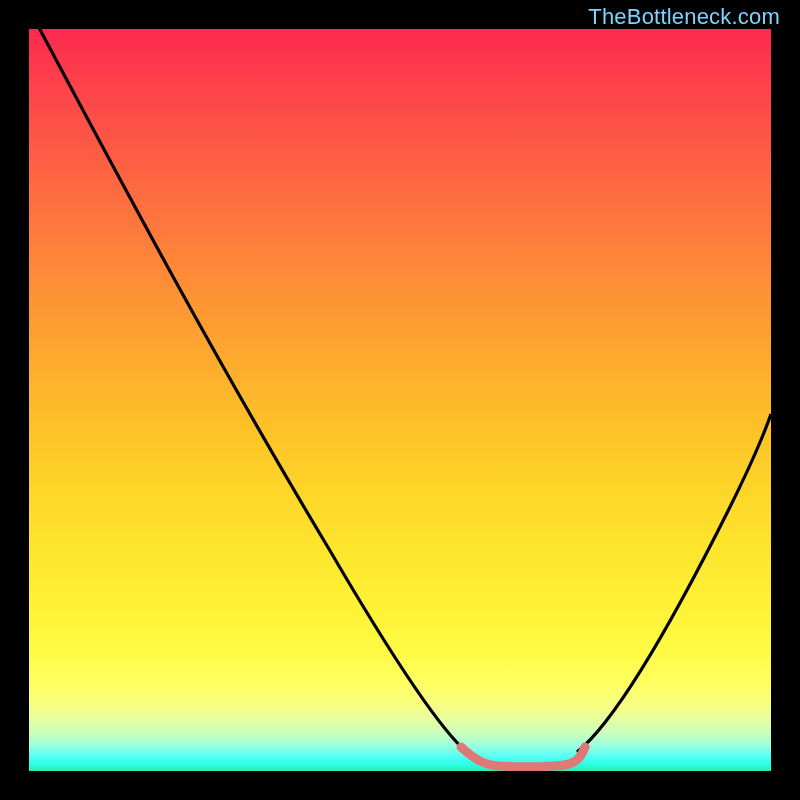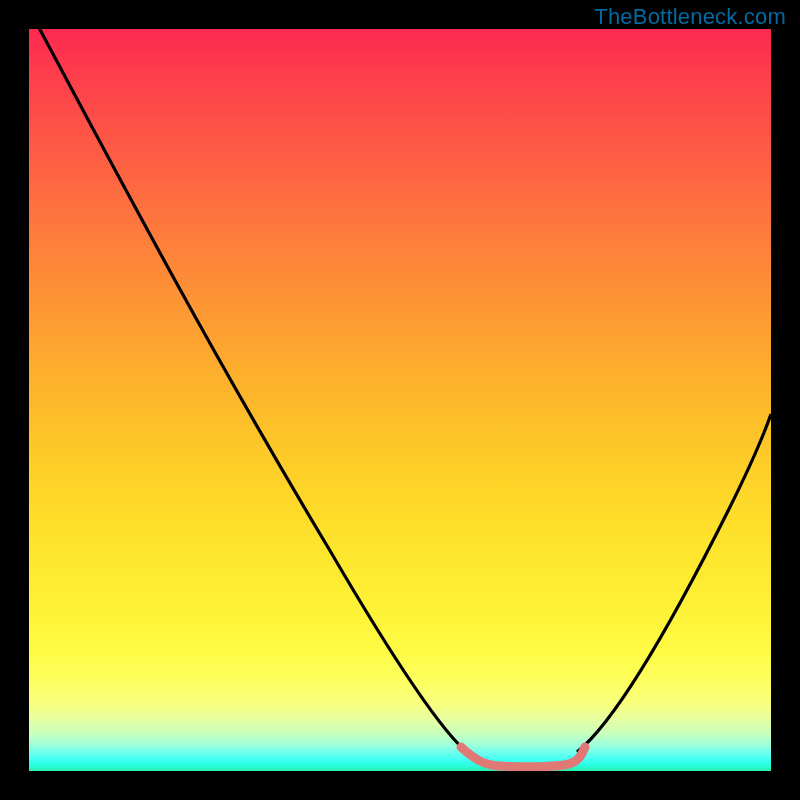--- a/index.html
+++ b/index.html
@@ -13,22 +13,22 @@
   }
   .frame {
     position: relative;
     width: 800px;
     height: 800px;
     background: #000;
   }
   .watermark {
     position: absolute;
     top: 4px;
-    right: 14px;
-    color: #0369a1;
+    right: 20px;
+    color: #7dd3fc;
     font-size: 22px;
     font-weight: 500;
     letter-spacing: 0.2px;
     z-index: 50;
   }
   .plot-area {
     position: absolute;
     left: 29px;
     top: 29px;
     width: 742px;

